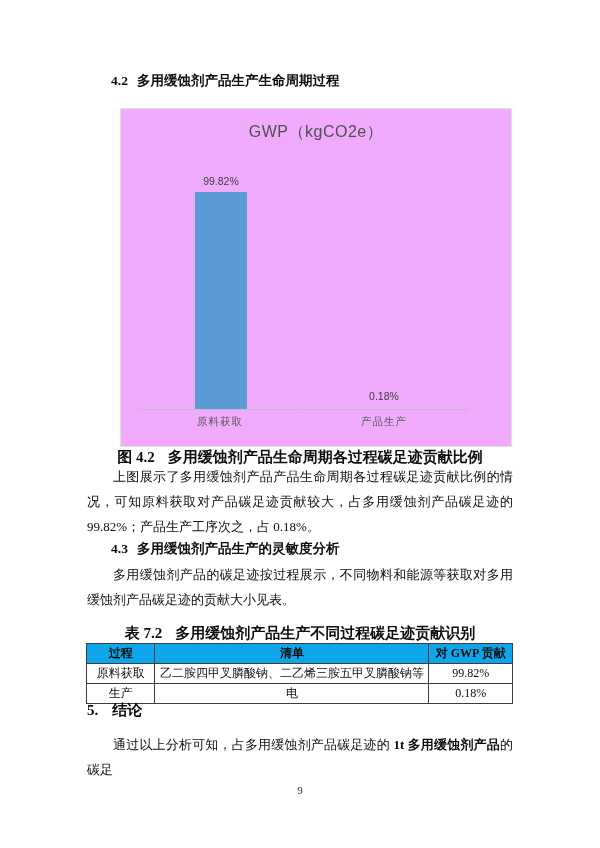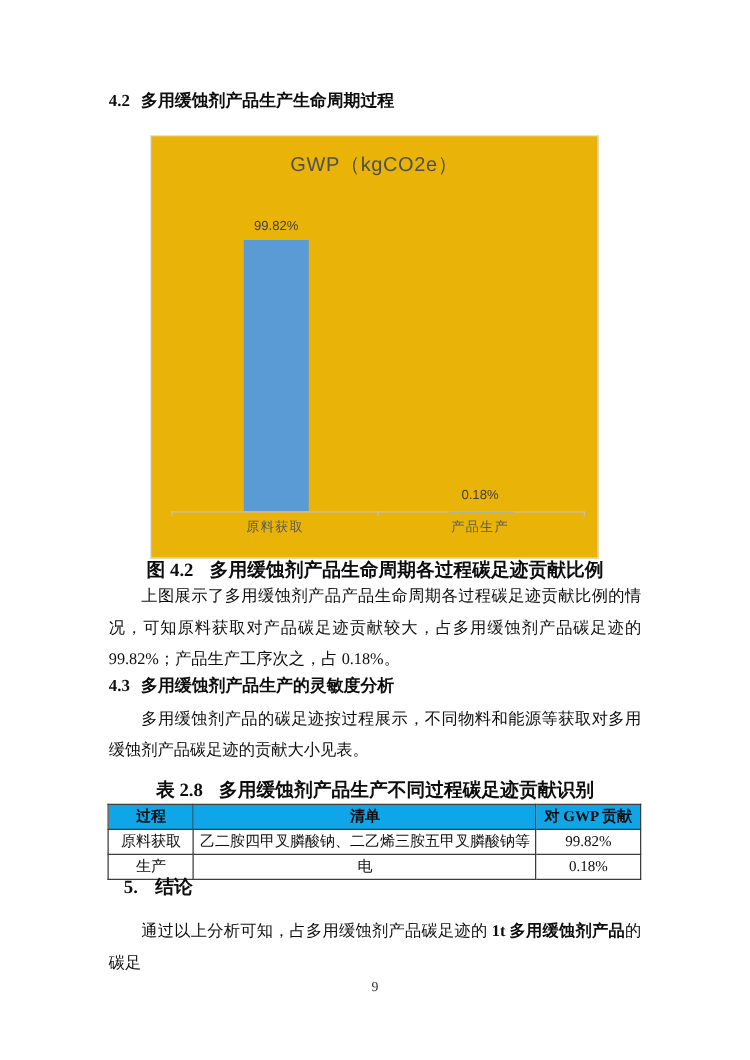--- a/index.html
+++ b/index.html
@@ -9,29 +9,30 @@
     background:#ffffff;
     font-family:"Liberation Serif","DejaVu Serif",serif;
     color:#0d0d0d;
     overflow:hidden;
     margin:0 auto;
   }
   .abs{position:absolute;}
 
   
   .h2{font-weight:bold;font-size:13.5px;line-height:18px;white-space:nowrap;}
-  .h2 .num{margin-right:9px;}
+  .h2 .num{margin-right:9px;margin-left:24px;}
   .h1{font-weight:bold;font-size:15px;line-height:20px;white-space:nowrap;}
   .h1 .num{margin-right:14px;}
 
   
   .chart-box{
     left:120px;top:108px;width:357px;height:337px;
-    border:1px solid #e2e2e2;background:#eab308;
+    border:1px solid #e2e2e2;background:#f0abfc;
     font-family:"Liberation Sans","DejaVu Sans",sans-serif;
+    padding-left:33px;
   }
   .chart-title{
     position:absolute;left:0;right:0;top:13px;
     text-align:center;font-size:16px;color:#4f4f4f;letter-spacing:.5px;
   }
   .plot{position:absolute;left:16px;top:83px;width:330px;height:217px;}
   .bar{position:absolute;bottom:0;width:52px;}
   .axis{position:absolute;left:16px;top:300px;width:331px;height:1px;background:#bfbfbf;}
   .tick{position:absolute;top:300px;width:1px;height:4px;background:#bfbfbf;}
   .val-label{
@@ -116,21 +117,21 @@
 
   <div class="abs para" style="top:464px;">上图展示了多用缓蚀剂产品产品生命周期各过程碳足迹贡献比例的情况，可知原料获取对产品碳足迹贡献较大，占多用缓蚀剂产品碳足迹的 99.82%；产品生产工序次之，占 0.18%。</div>
 
   <div class="abs h2" style="left:87px;top:540px;">
     <span class="num">4.3</span><span>多用缓蚀剂产品生产的灵敏度分析</span>
   </div>
 
   <div class="abs para" style="top:562px;">多用缓蚀剂产品的碳足迹按过程展示，不同物料和能源等获取对多用缓蚀剂产品碳足迹的贡献大小见表。</div>
 
   <div class="abs caption" style="top:625px;">
-    <span class="pre">表 2.8</span><span>多用缓蚀剂产品生产不同过程碳足迹贡献识别</span>
+    <span class="pre">表 7.2</span><span>多用缓蚀剂产品生产不同过程碳足迹贡献识别</span>
   </div>
 
   <table class="abs tbl" style="top:643px;">
     <colgroup>
       <col class="col-process">
         <col class="col-inventory">
         <col class="col-contrib">
     </colgroup>
     <thead>
       <tr>
@@ -146,21 +147,21 @@
         <td>99.82%</td>
       </tr>
       <tr>
         <td>生产</td>
         <td>电</td>
         <td>0.18%</td>
       </tr>
     </tbody>
   </table>
 
-  <div class="abs h1" style="left:87px;top:700px;margin-left:12px;">
+  <div class="abs h1" style="left:87px;top:700px;">
     <span class="num">5.</span><span>结论</span>
   </div>
 
   <div class="abs para" style="top:732px;">
     <span>通过以上分析可知，占多用缓蚀剂产品碳足迹的 </span><span class="bold">1t 多用缓蚀剂产品</span><span>的碳足</span>
   </div>
 
   <div class="abs footer-pg">9</div>
 
 </div>

